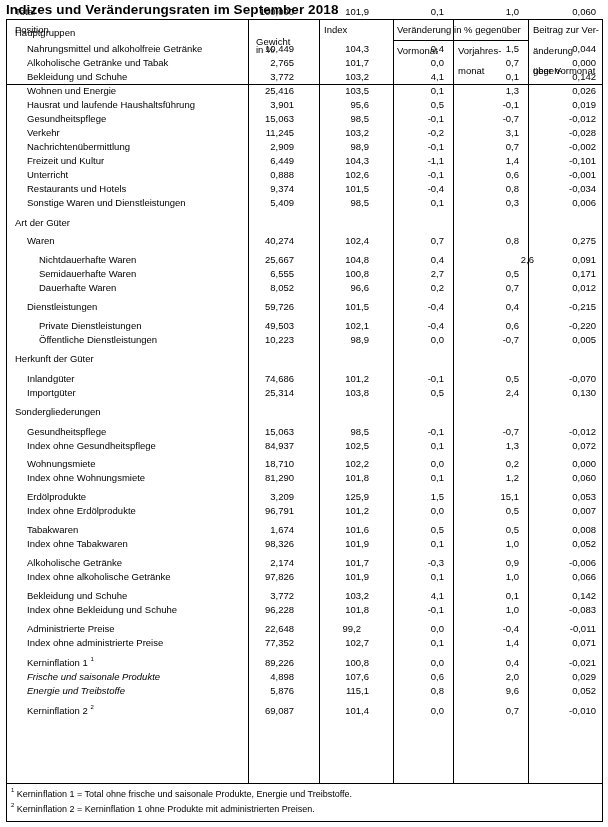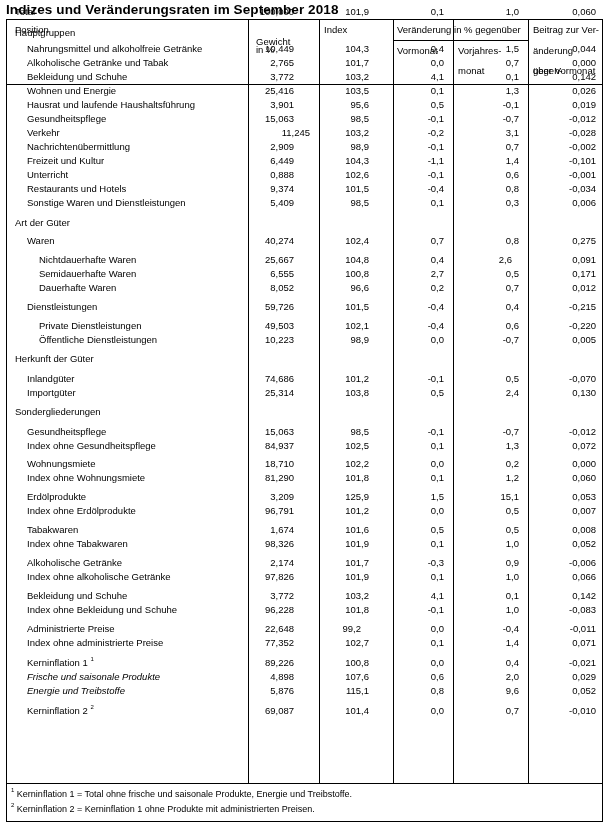--- a/index.html
+++ b/index.html
@@ -102,21 +102,21 @@
       <div class="row" style="position: absolute; left: 0px; right: 0px; top: 156px;">
         <span class="label" style="left: 20px;"><span>Gesundheitspflege</span></span>
         <span class="cell" style="right: 308px;">15,063</span>
         <span class="cell" style="right: 233px;">98,5</span>
         <span class="cell" style="right: 158px;">-0,1</span>
         <span class="cell" style="right: 83px;">-0,7</span>
         <span class="cell" style="right: 6px;">-0,012</span>
       </div>
       <div class="row" style="position: absolute; left: 0px; right: 0px; top: 170px; text-decoration: underline;">
         <span class="label" style="left: 20px;"><span>Verkehr</span></span>
-        <span class="cell" style="right: 292px;">11,245</span>
+        <span class="cell" style="right: 308px;">11,245</span>
         <span class="cell" style="right: 233px;">103,2</span>
         <span class="cell" style="right: 158px;">-0,2</span>
         <span class="cell" style="right: 83px;">3,1</span>
         <span class="cell" style="right: 6px;">-0,028</span>
       </div>
       <div class="row" style="position: absolute; left: 0px; right: 0px; top: 184px;">
         <span class="label" style="left: 20px;"><span>Nachrichtenübermittlung</span></span>
         <span class="cell" style="right: 308px;">2,909</span>
         <span class="cell" style="right: 233px;">98,9</span>
         <span class="cell" style="right: 158px;">-0,1</span>
@@ -164,21 +164,21 @@
         <span class="cell" style="right: 233px;">102,4</span>
         <span class="cell" style="right: 158px;">0,7</span>
         <span class="cell" style="right: 83px;">0,8</span>
         <span class="cell" style="right: 6px;">0,275</span>
       </div>
       <div class="row" style="position: absolute; left: 0px; right: 0px; top: 297px;">
         <span class="label" style="left: 32px;"><span>Nichtdauerhafte Waren</span></span>
         <span class="cell" style="right: 308px;">25,667</span>
         <span class="cell" style="right: 233px;">104,8</span>
         <span class="cell" style="right: 158px;">0,4</span>
-        <span class="cell" style="right: 90px;">2,6</span>
+        <span class="cell" style="right: 68px;">2,6</span>
         <span class="cell" style="right: 6px;">0,091</span>
       </div>
       <div class="row" style="position: absolute; left: 0px; right: 0px; top: 311px;">
         <span class="label" style="left: 32px;"><span>Semidauerhafte Waren</span></span>
         <span class="cell" style="right: 308px;">6,555</span>
         <span class="cell" style="right: 233px;">100,8</span>
         <span class="cell" style="right: 158px;">2,7</span>
         <span class="cell" style="right: 83px;">0,5</span>
         <span class="cell" style="right: 6px;">0,171</span>
       </div>

